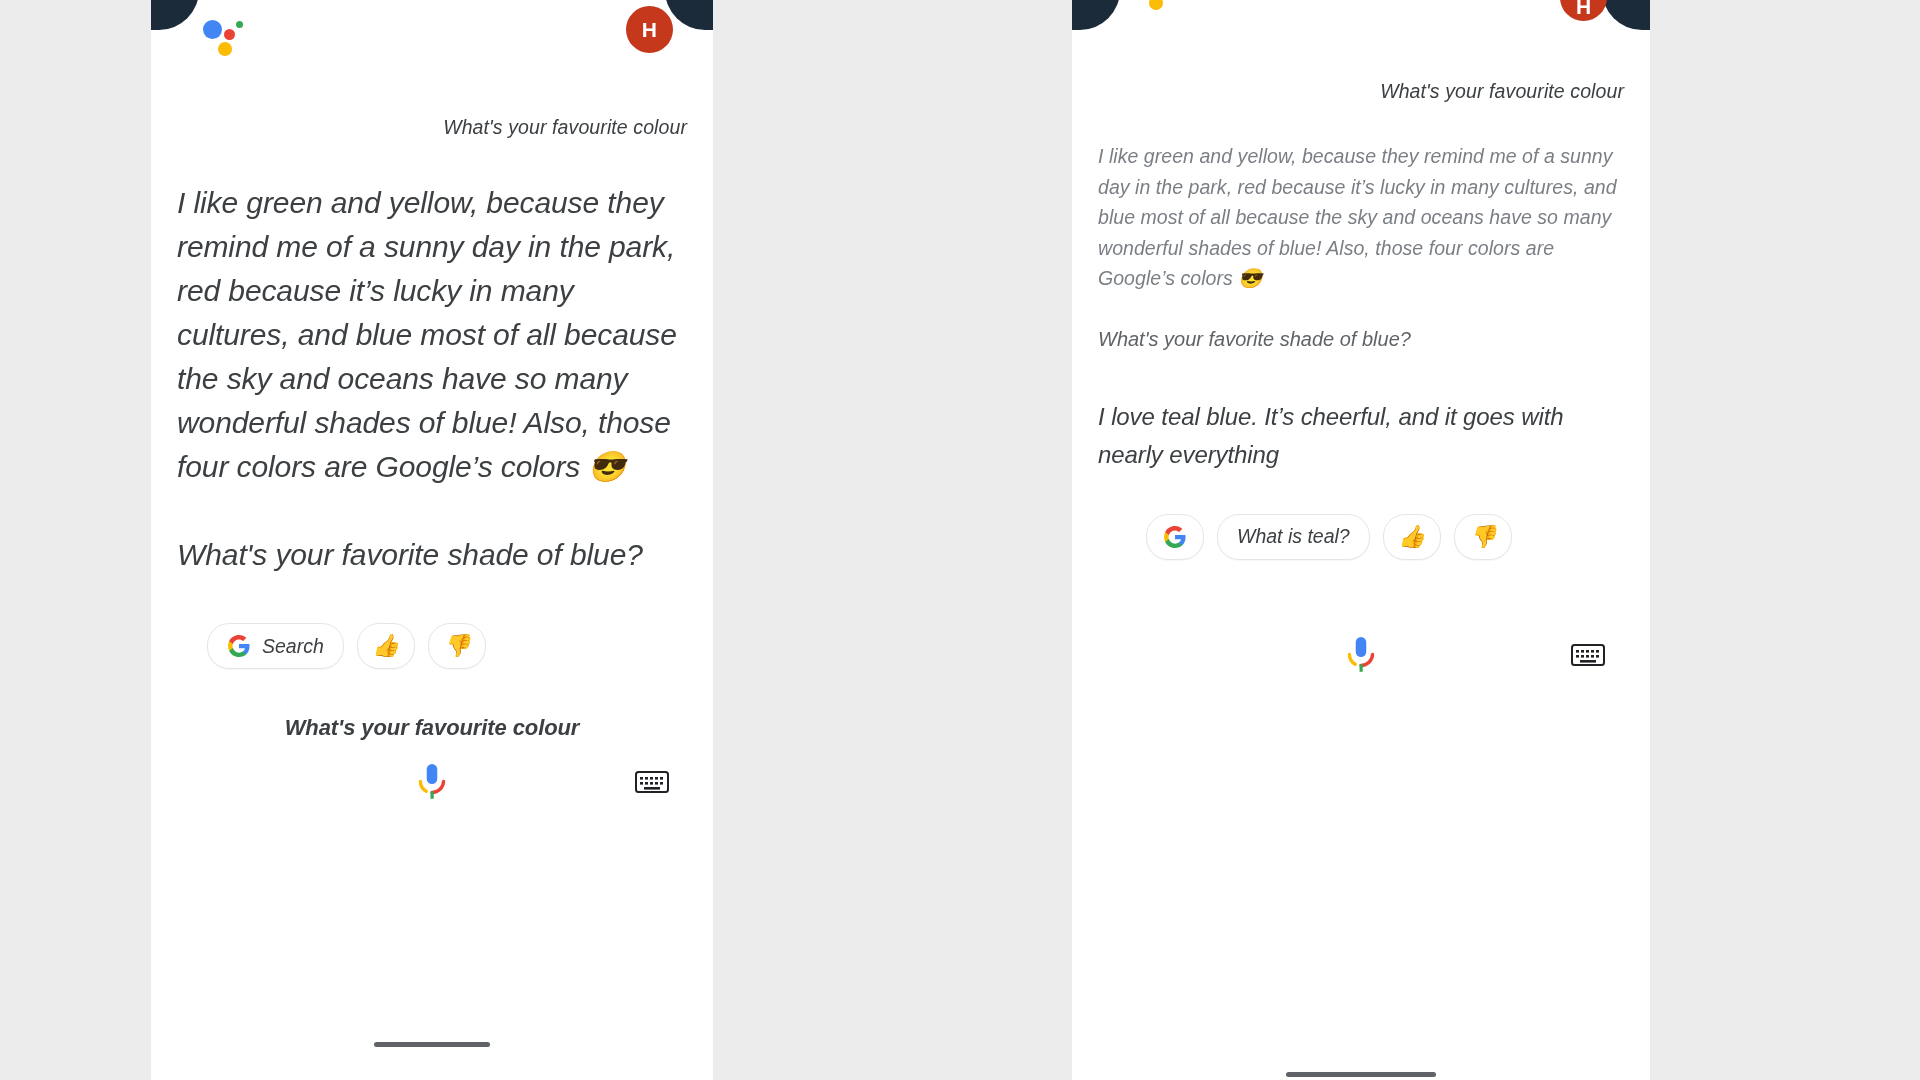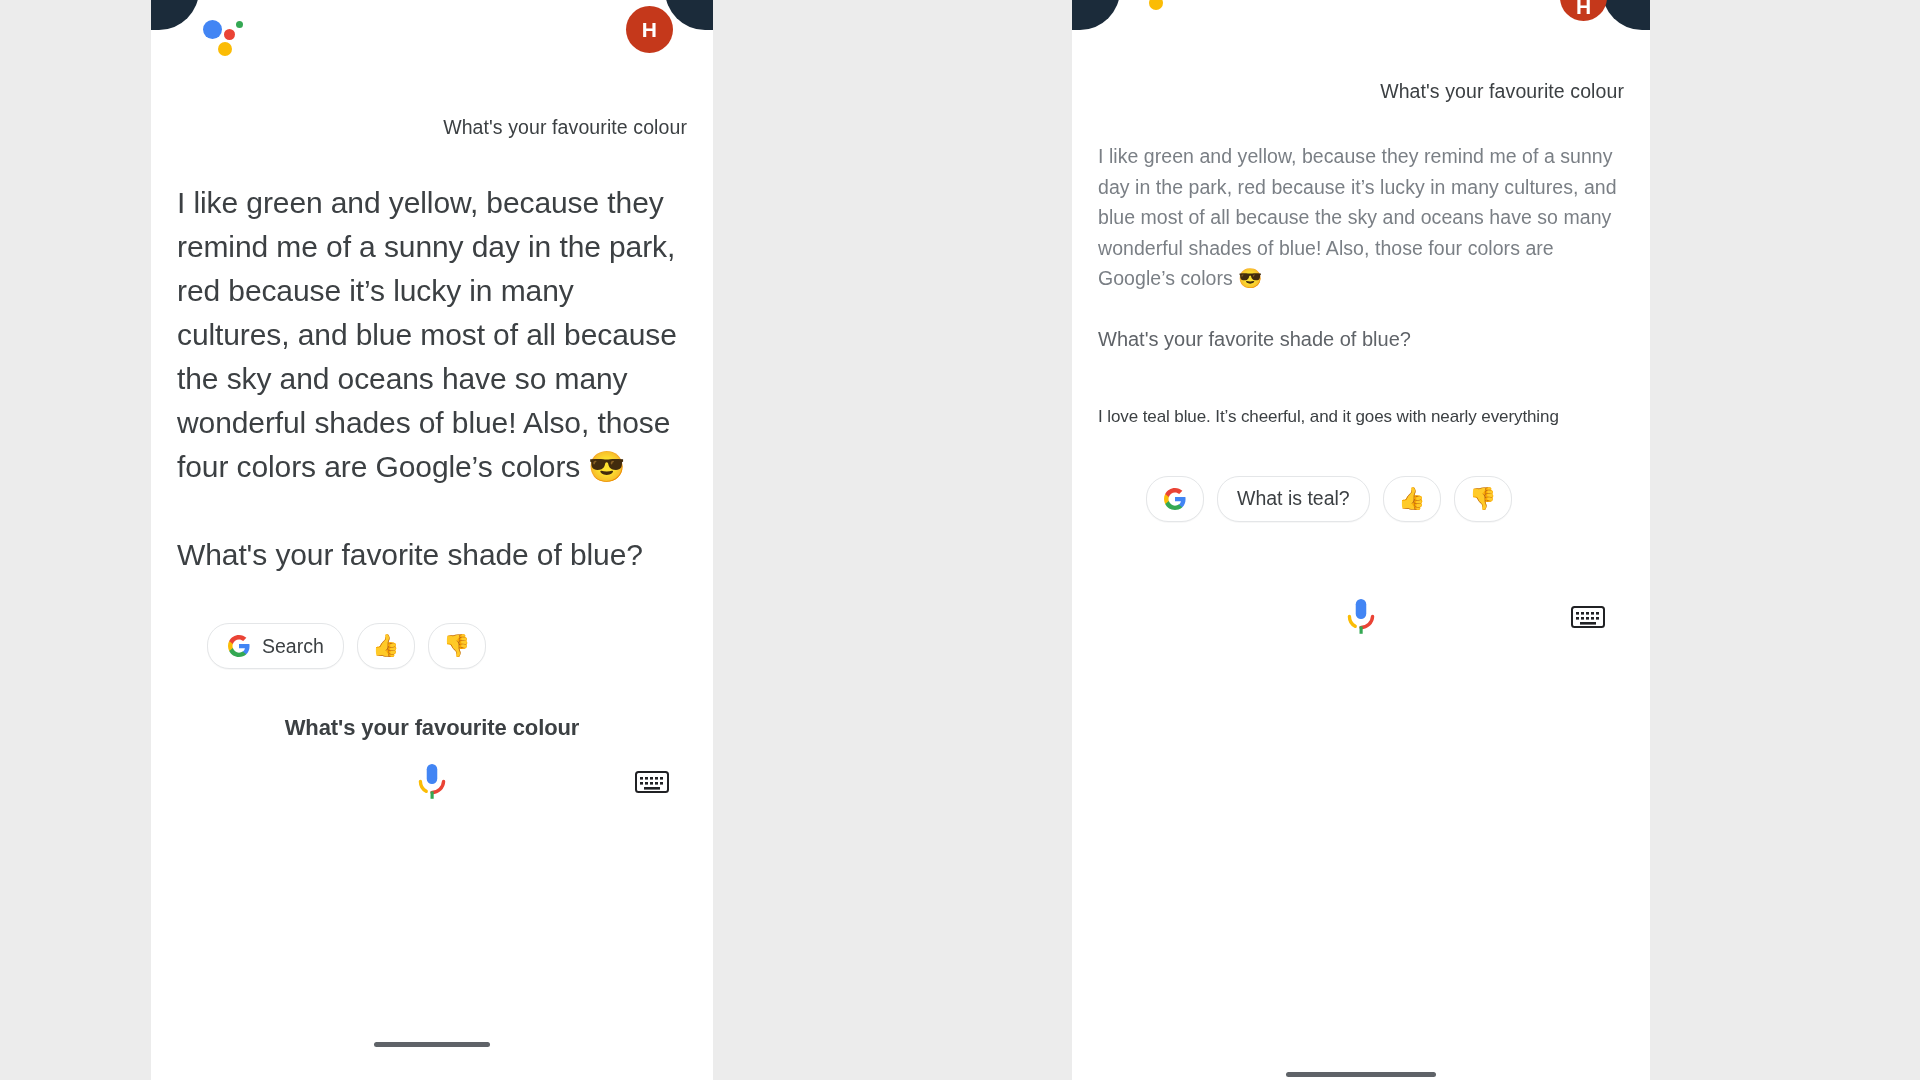--- a/index.html
+++ b/index.html
@@ -59,21 +59,21 @@
     background:#C5381B;
     color:#fff;font-size:21px;font-weight:bold;
     display:flex;align-items:flex-end;justify-content:center;
     padding-bottom:2px;box-sizing:border-box;
   }
   .dots-right{
     position:absolute;left:62px;top:-30px;width:42px;height:42px;
   }
 
   
-  .convo{padding:0 26px;box-sizing:border-box;}
+  .convo{padding:0 26px;box-sizing:border-box;font-style:italic;}
 
   .user-line{
     text-align:right;
     color:#3c4043;
     font-size:19.5px;
     letter-spacing:.1px;
   }
   .assist-faded{
     color:#7a7f85;
     font-size:19.5px;
@@ -81,21 +81,21 @@
     letter-spacing:.05px;
   }
   .assist-big{
     color:#3c4043;
     font-size:30px;
     line-height:44px;
     letter-spacing:-.1px;
   }
   .assist-med{
     color:#3c4043;
-    font-size:17px;
+    font-size:24px;
     line-height:38px;
     letter-spacing:-.1px;
   }
   .assist-small{
     color:#5f6368;
     font-size:20px;
     line-height:30px;
   }
 
   

